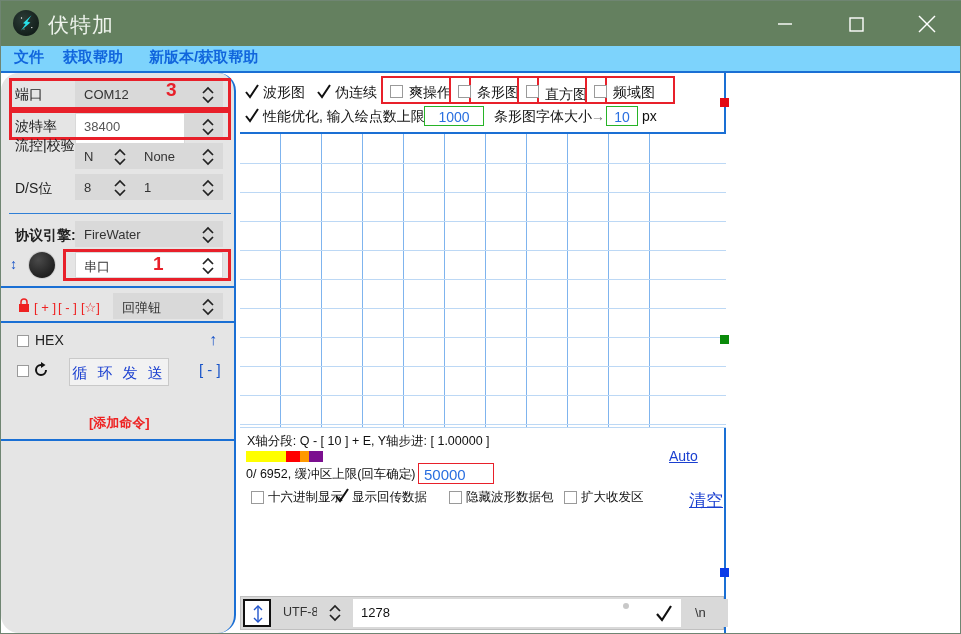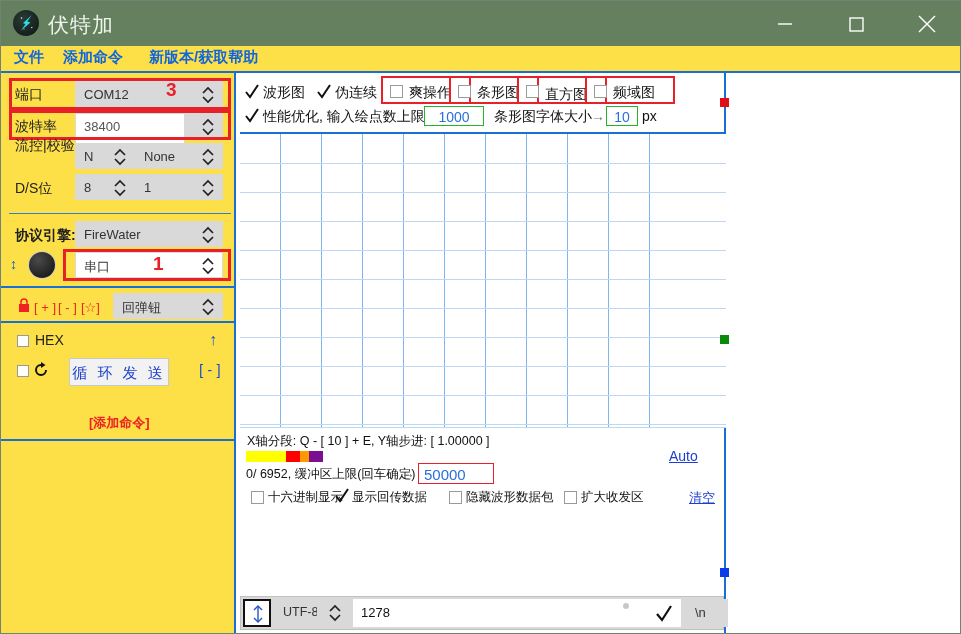--- a/index.html
+++ b/index.html
@@ -16,27 +16,27 @@
   .titlebar{position:absolute;left:0;top:0;width:961px;height:45px;background:#64805f;}
   .tb-icon{position:absolute;left:12px;top:9px;width:26px;height:26px;border-radius:50%;
            background:radial-gradient(circle at 40% 35%,#2b3b36 0%,#14201c 70%,#0c1412 100%);}
   .tb-icon .bolt{position:absolute;left:5px;top:4px;width:17px;height:18px;}
   .tb-title{position:absolute;left:47px;top:10px;font-size:21px;color:#eef3ec;letter-spacing:1px;}
   .winbtn{position:absolute;top:0;height:45px;width:71px;cursor:default;}
   .winbtn svg{position:absolute;left:50%;top:50%;transform:translate(-50%,-50%);}
   #btn-min{left:748px;} #btn-max{left:819px;} #btn-close{left:890px;}
 
   
-  .menubar{position:absolute;left:0;top:45px;width:959px;height:25px;background:#fde047;}
+  .menubar{position:absolute;left:0;top:45px;width:959px;height:25px;background:#7dd3fc;}
   .menu-item{position:absolute;top:2px;font-size:15px;font-weight:bold;color:#1166dd;white-space:nowrap;}
   .menubar-underline{position:absolute;left:0;top:70px;width:959px;height:2px;background:#1a6fd4;}
 
   
-  .leftpanel{position:absolute;left:0;top:72px;width:235px;height:560px;background:#fde047;
-             border-right:2px solid #1a6fd4;box-sizing:border-box;}
+  .leftpanel{position:absolute;left:0;top:72px;width:235px;height:560px;background:#e5e5e5;
+             border-right:2px solid #1a6fd4;box-sizing:border-box;border-radius:18px;}
   .lbl{position:absolute;font-size:14px;color:#222;white-space:nowrap;}
   .combo{position:absolute;background:#d9d9d9;border:1px solid #d9d9d9;box-sizing:border-box;height:26px;}
   .combo .cv{position:absolute;left:8px;top:5px;font-size:13px;color:#333;white-space:nowrap;}
   .combo .spin{position:absolute;right:6px;top:3px;width:16px;height:20px;}
   .txtbox{position:absolute;background:#fff;border:1px solid #d9d9d9;box-sizing:border-box;height:43px;}
   .txtbox .cv{position:absolute;left:8px;top:5px;font-size:13px;color:#555;}
   .redbox{position:absolute;border:3px solid #e8202a;box-sizing:border-box;pointer-events:none;}
   .rednum{position:absolute;color:#e8202a;font-weight:bold;font-size:19px;}
   .hr-blue{position:absolute;height:1px;background:#2f7fd6;}
   .knob{position:absolute;width:26px;height:26px;border-radius:50%;
@@ -58,21 +58,21 @@
   .arrowg{position:absolute;color:#777;font-size:14px;}
 
   .plot{position:absolute;left:239px;top:131px;width:486px;height:296px;background:#fff;
         border-top:2px solid #1a6fd4;border-bottom:1px solid #bcd8f5;box-sizing:border-box;}
   .vline{position:absolute;top:0;bottom:0;width:1px;background:#7fb4ee;}
   .hline{position:absolute;left:0;right:0;height:1px;background:#bcd8f5;}
 
   .info{position:absolute;font-size:12.5px;color:#111;white-space:nowrap;}
   .colorstrip{position:absolute;height:11px;display:flex;}
   .autolink{position:absolute;color:#1a3fd0;font-size:14px;text-decoration:underline;}
-  .clearlink{position:absolute;color:#1a3fd0;font-size:13px;text-decoration:underline;}
+  .clearlink{position:absolute;color:#1a3fd0;font-size:17px;text-decoration:underline;}
   .redfield{position:absolute;border:1px solid #e8202a;background:#fff;box-sizing:border-box;}
   .redfield .v{position:absolute;left:5px;top:2px;color:#2a6fe0;font-size:15px;}
 
   .logarea{position:absolute;left:239px;top:512px;width:484px;height:72px;background:#fff;}
   .logline{position:absolute;left:6px;color:#ff2020;font-size:13.5px;}
 
   .sendbar{position:absolute;left:239px;top:595px;width:484px;height:34px;background:#d9d9d9;
            border:1px solid #c0c0c0;box-sizing:border-box;}
   .sb-updown{position:absolute;left:2px;top:2px;width:28px;height:28px;background:#fff;border:2px solid #111;box-sizing:border-box;}
   .sb-enc{position:absolute;left:34px;top:2px;width:74px;height:28px;background:#d9d9d9;}
@@ -111,21 +111,21 @@
     <div class="winbtn" id="btn-close">
       <svg width="24" height="24">
         <line x1="4" y1="4" x2="20" y2="20" stroke="#fff" stroke-width="1.5"></line>
         <line x1="20" y1="4" x2="4" y2="20" stroke="#fff" stroke-width="1.5"></line>
       </svg>
     </div>
   </div>
 
   <div class="menubar">
     <div class="menu-item" style="left:13px;">文件</div>
-    <div class="menu-item" style="left:62px;">添加命令</div>
+    <div class="menu-item" style="left:62px;">获取帮助</div>
     <div class="menu-item" style="left:148px;">新版本/获取帮助</div>
   </div>
   <div class="menubar-underline"></div>
 
   <div class="leftpanel">
 
     <div class="lbl" style="left:14px;top:13px;">端口</div>
     <div class="combo" style="left:74px;top:8px;width:148px;">
       <span class="cv">COM12</span>
       <svg class="spin" viewBox="0 0 16 20">

